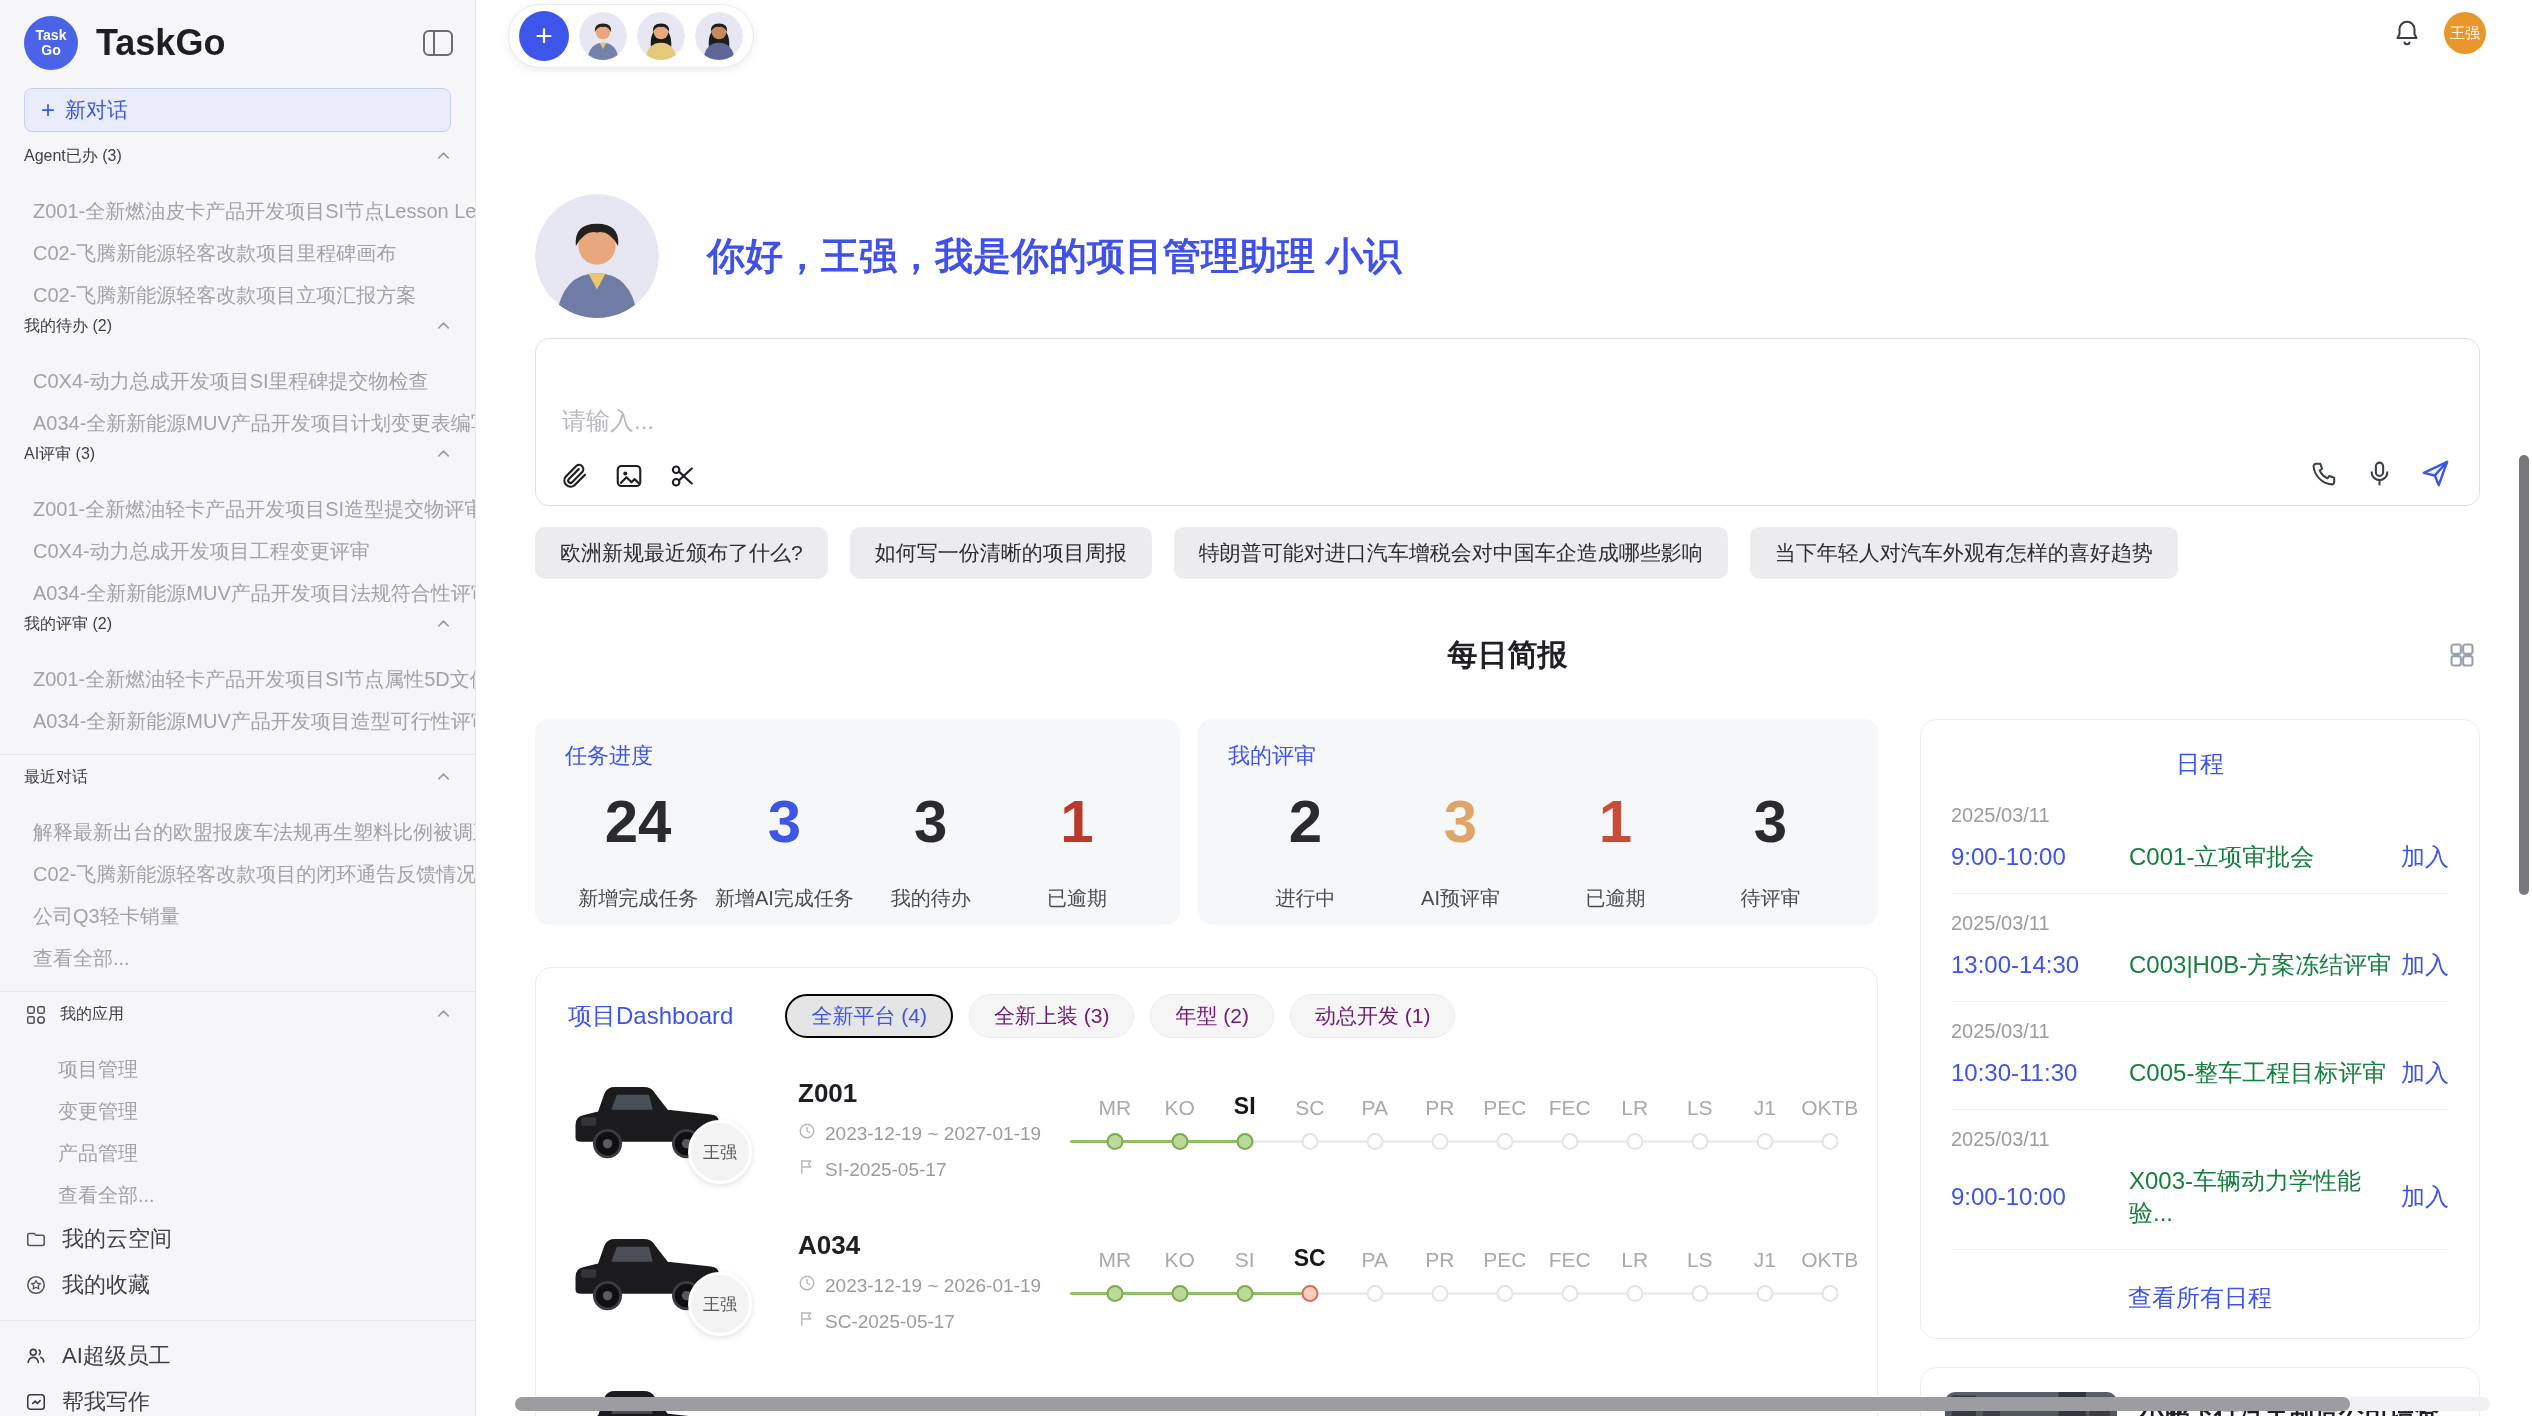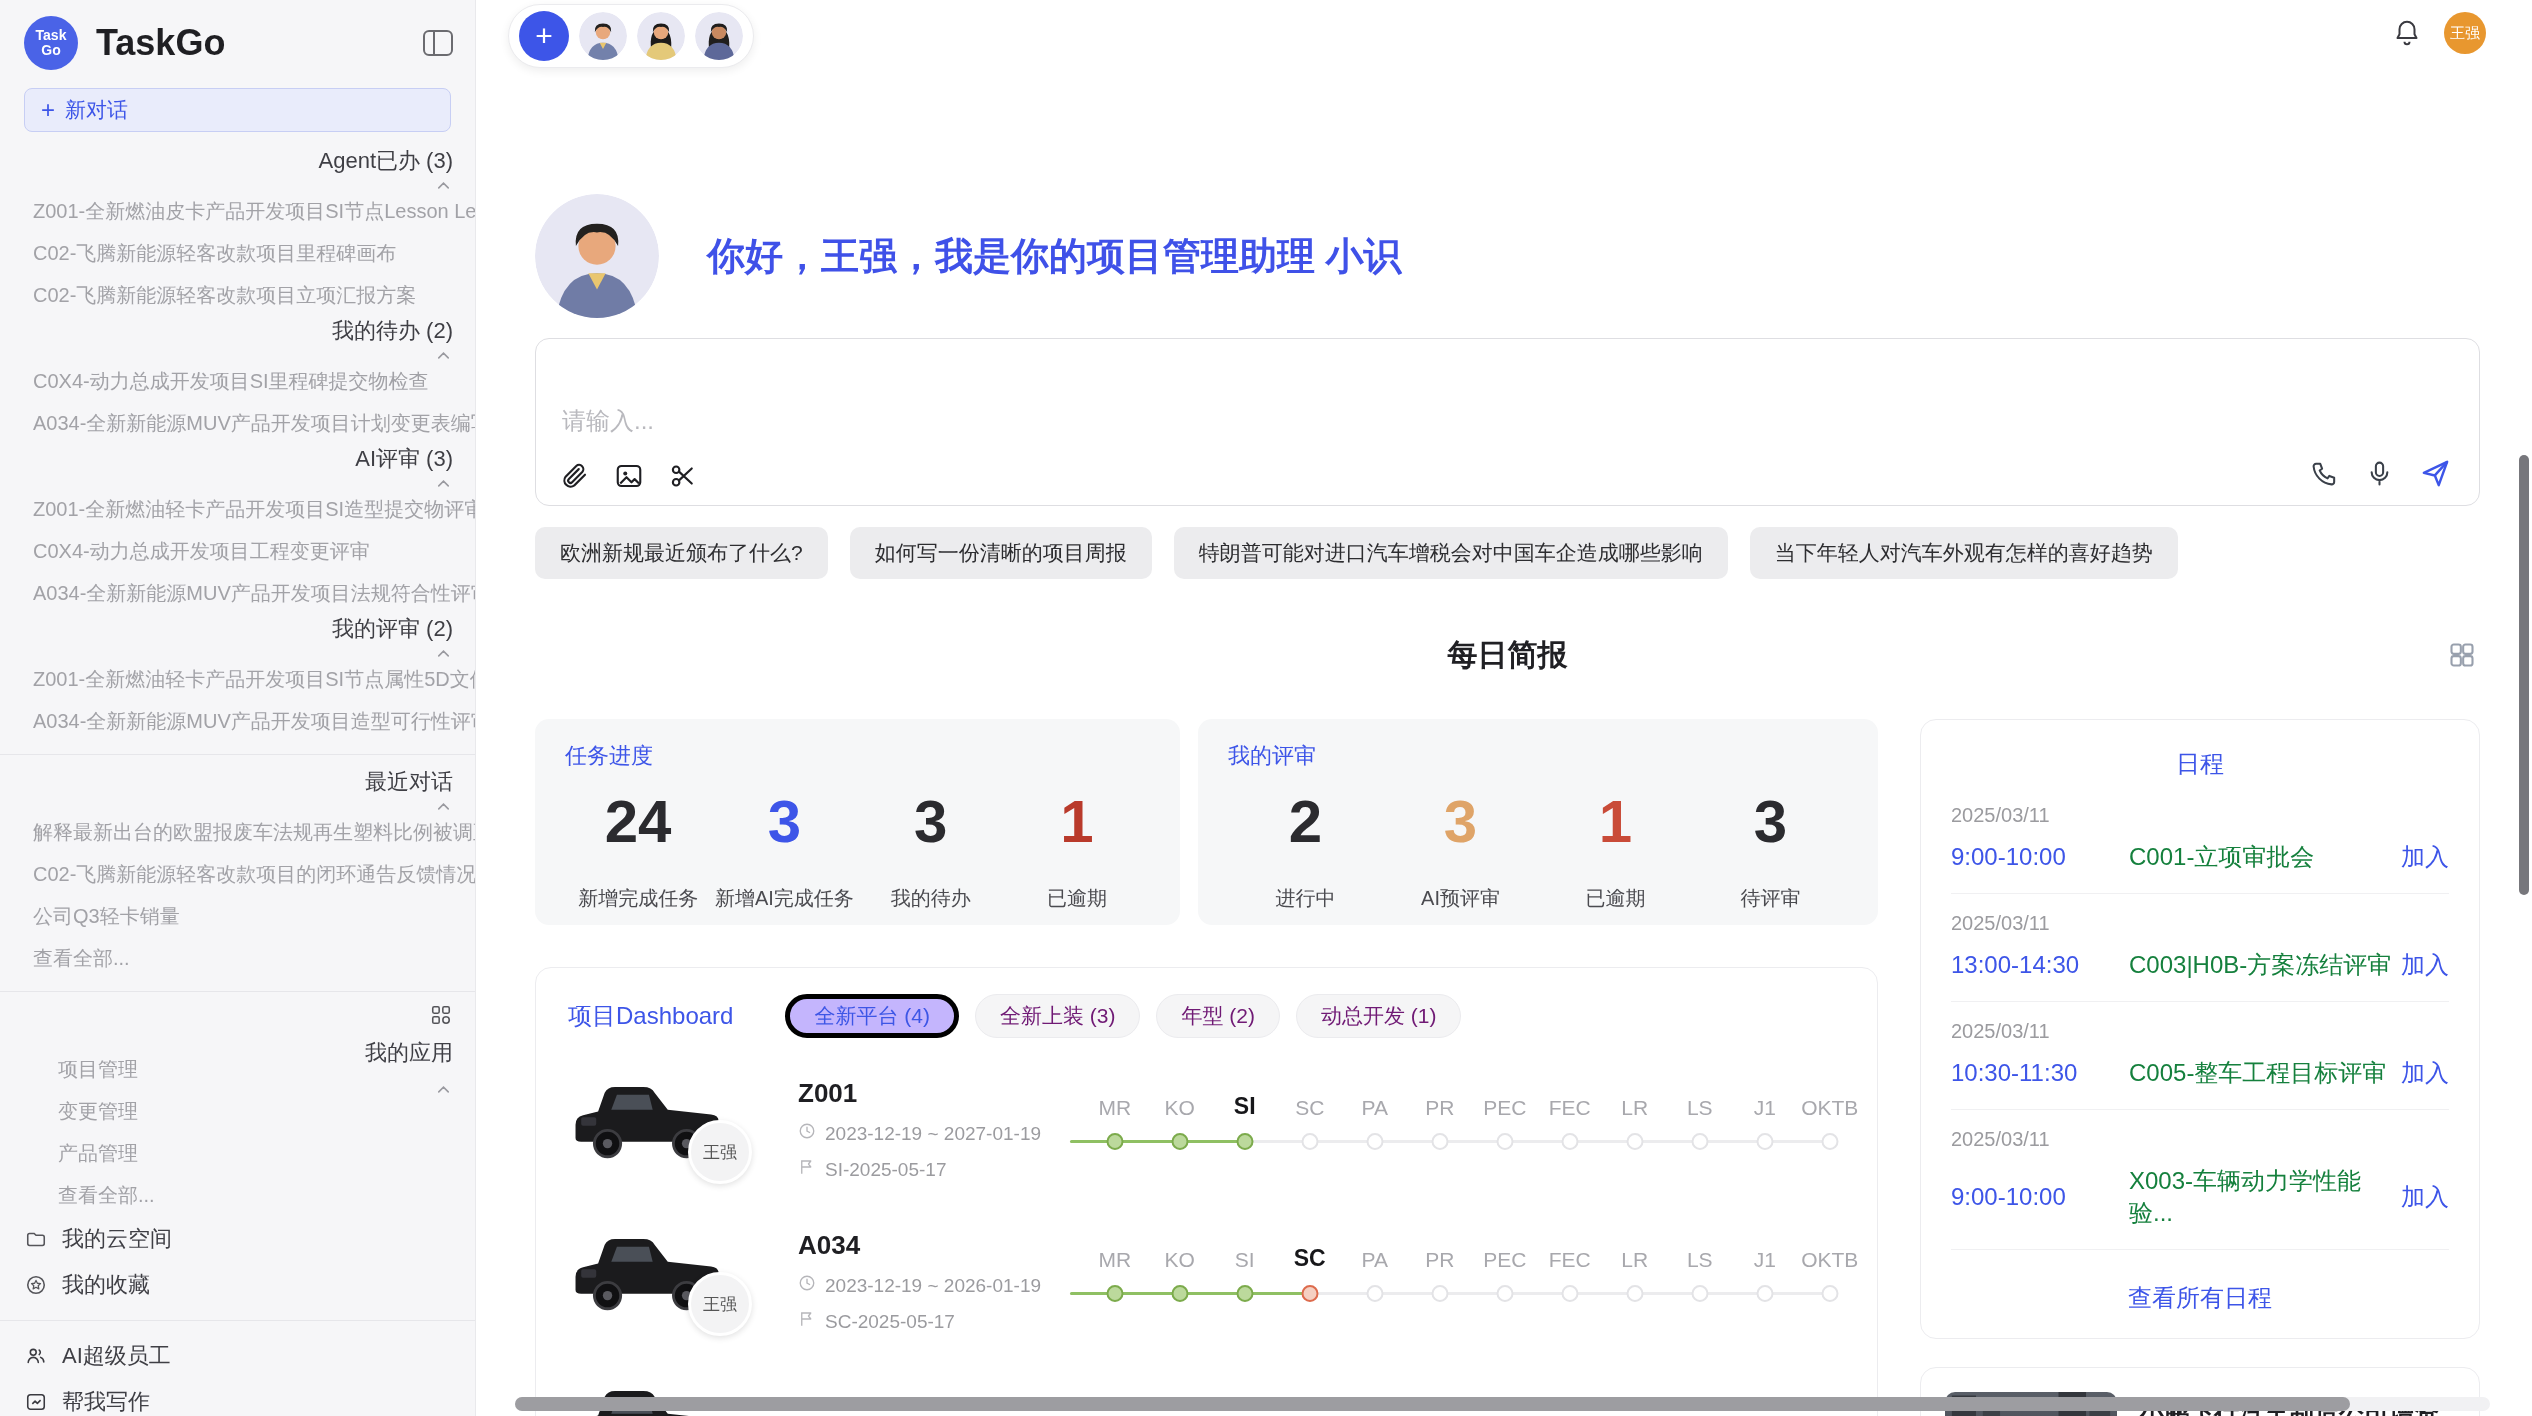--- a/index.html
+++ b/index.html
@@ -7,21 +7,21 @@
   body { font-family:"Liberation Sans", sans-serif; background:#fff; position:relative; color:#222; }
   :root{}
   
   .sidebar { position:absolute; left:0; top:0; width:476px; height:1416px; background:#f6f6f8; border-right:1px solid #e9e9ec; overflow:hidden; }
   .sb-top { display:flex; align-items:center; padding:16px 20px 10px 24px; }
   .logo-circle { width:54px; height:54px; border-radius:50%; background:#4a63e7; color:#fff; display:flex; flex-direction:column; align-items:center; justify-content:center; font-size:14px; line-height:15px; font-weight:700; }
   .app-title { font-size:36px; font-weight:700; color:#1f1f23; margin-left:18px; flex:1; }
   .collapse-btn { width:34px; height:30px; display:flex; align-items:center; justify-content:center; cursor:pointer; }
   .new-chat { margin:8px 24px 14px 24px; height:44px; border:1px solid #c7cef4; background:#e9ecfb; border-radius:8px; display:flex; align-items:center; padding:0 16px; color:#3d55e8; font-size:21px; gap:10px; }
   .new-chat .plus { font-size:24px; font-weight:400; }
-  .sb-head { display:flex; align-items:flex-end; height:44px; padding:0 22px 0 24px; font-size:22px; color:#3f3f45; font-weight:500;flex-direction:column; }
+  .sb-head { display:flex; align-items:flex-start; height:44px; padding:0 22px 0 24px; font-size:16px; color:#3f3f45; font-weight:500; }
   .sb-head > span:first-child { flex:0 0 auto; }
   .sb-head .chev { margin-left:auto; display:flex; }
   .sb-head.apps { gap:12px; font-weight:500; }
   .sb-item { height:42px; line-height:42px; padding-left:33px; font-size:20px; color:#a2a2a7; white-space:nowrap; overflow:hidden; cursor:pointer; }
   .sb-item.sub { padding-left:58px; }
   .sb-divider { height:1px; background:#e6e6ea; margin:12px 0; }
   .sb-link { display:flex; align-items:center; gap:14px; height:46px; padding:0 24px; font-size:22px; color:#3f3f45; cursor:pointer; }
   .sb-link .ic, .sb-head .ic { display:flex; width:24px; justify-content:center; }
   
   .main { position:absolute; left:476px; top:0; width:2056px; height:1416px; background:#fff; }
@@ -62,21 +62,21 @@
   .stats { display:flex; margin-top:18px; }
   .stat { flex:1; display:flex; flex-direction:column; align-items:center; }
   .stat .num { font-size:60px; font-weight:600; line-height:66px; }
   .stat .slabel { margin-top:30px; font-size:20px; color:#4b4b50; }
   
   .dash-card { margin-top:42px; border:1px solid #ececef; border-radius:16px; padding:26px 32px; height:600px; background:#fff; }
   .dash-head { display:flex; align-items:center; gap:52px; }
   .dash-title { color:#3d55e8; font-size:24px; }
   .tabs { display:flex; gap:16px; }
   .tab { height:44px; border-radius:22px; display:flex; align-items:center; padding:0 24px; font-size:21px; background:#f5f5f6; color:#701a75; border:1px solid #ebebee; cursor:pointer; }
-  .tab.active { background:#c4b5fd; color:#3d56e6; border:5px solid #000000; }
+  .tab.active { background:#e5e5e5; color:#3d56e6; border:2px solid #000000; }
   .proj { display:flex; margin-top:34px; align-items:flex-start; }
   .car { position:relative; width:212px; height:118px; flex:0 0 auto; }
   .car svg.truck { transform:scaleX(-1); }
   .owner { position:absolute; left:120px; top:48px; width:64px; height:64px; border-radius:50%; background:#f3f3f4; border:3px solid #fff; box-shadow:0 2px 6px rgba(0,0,0,.12); display:flex; align-items:center; justify-content:center; font-size:17px; color:#555; }
   .pinfo { margin-left:18px; width:268px; padding-top:6px; }
   .pcode { font-size:26px; font-weight:700; color:#1f1f23; }
   .pmeta { display:flex; align-items:center; gap:9px; margin-top:13px; font-size:19px; color:#9b9b9f; }
   .timeline { position:relative; width:800px; height:104px; margin-left:12px; margin-top:10px; }
   .m-label { position:absolute; top:14px; transform:translateX(-50%); font-size:21px; color:#a8a8ad; }
   .m-label.cur { color:#17171a; font-weight:700; font-size:23px; top:11px; }

